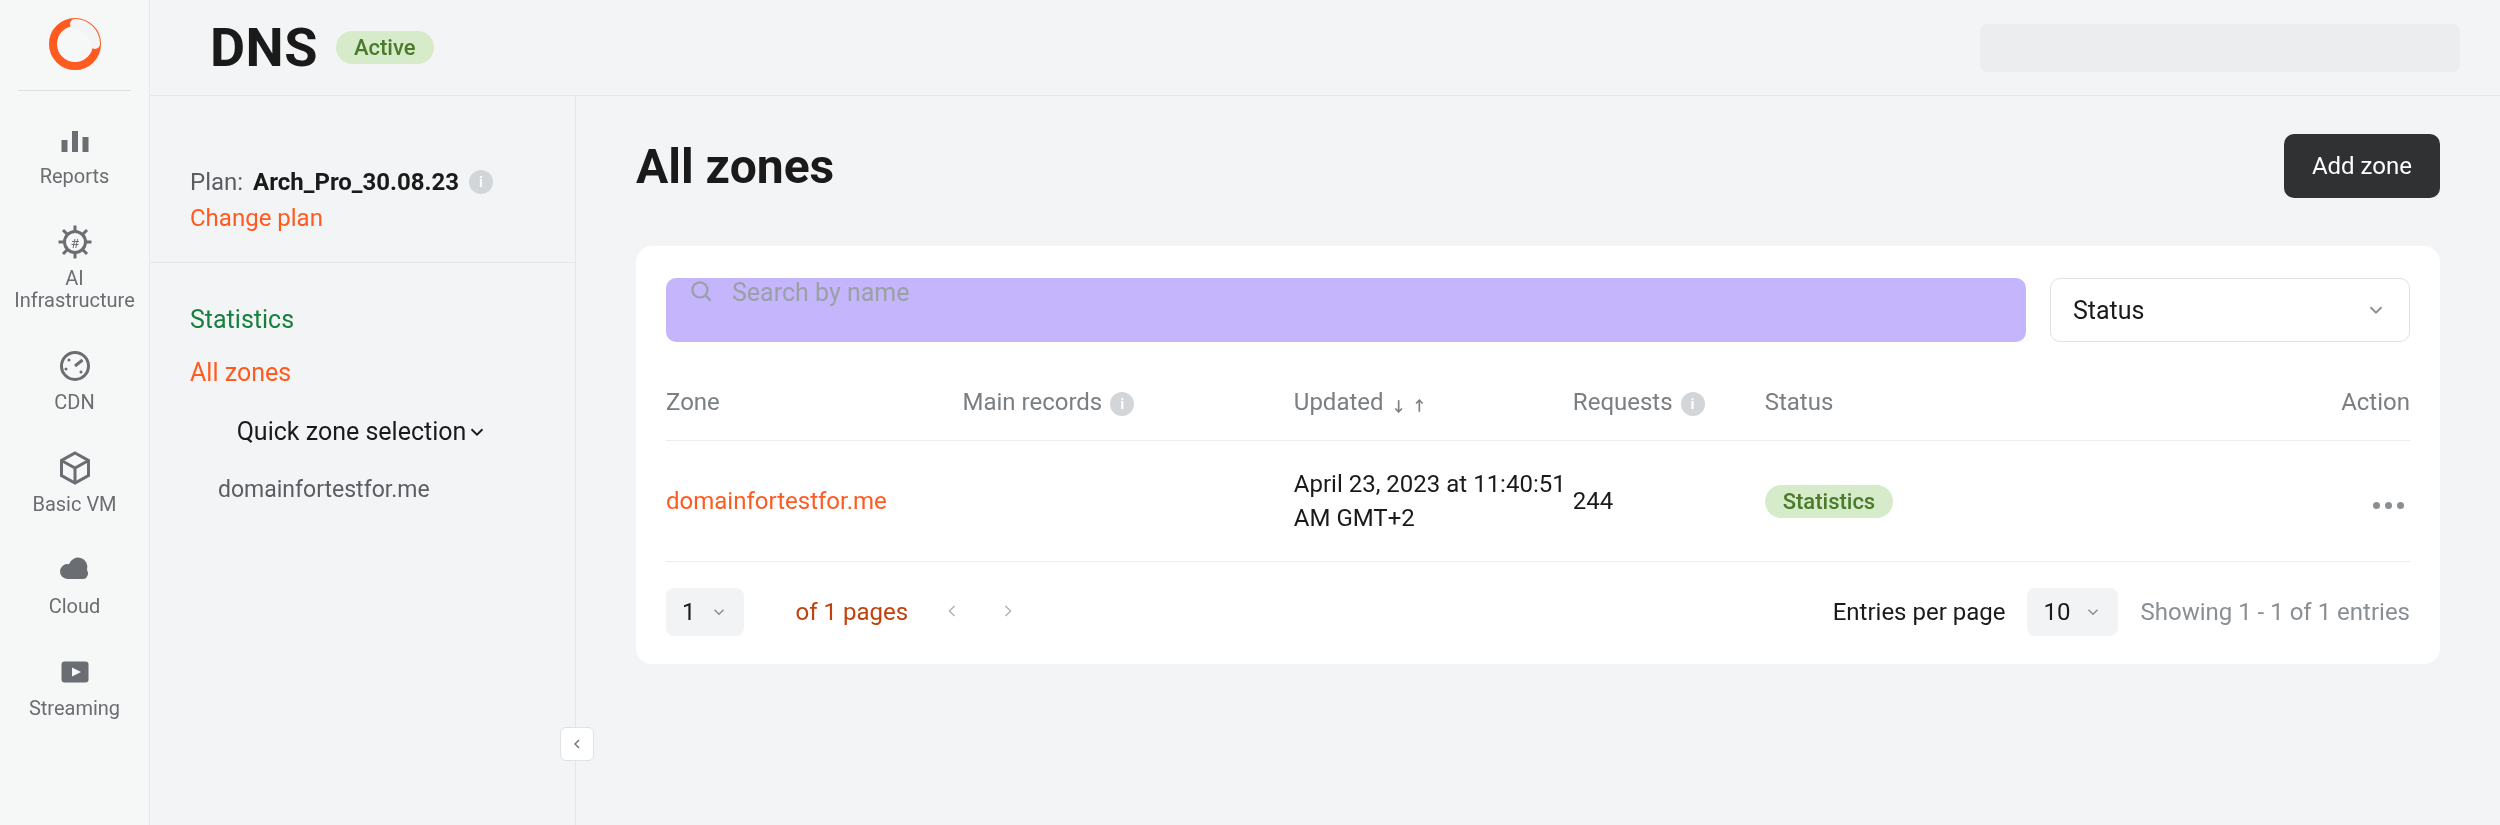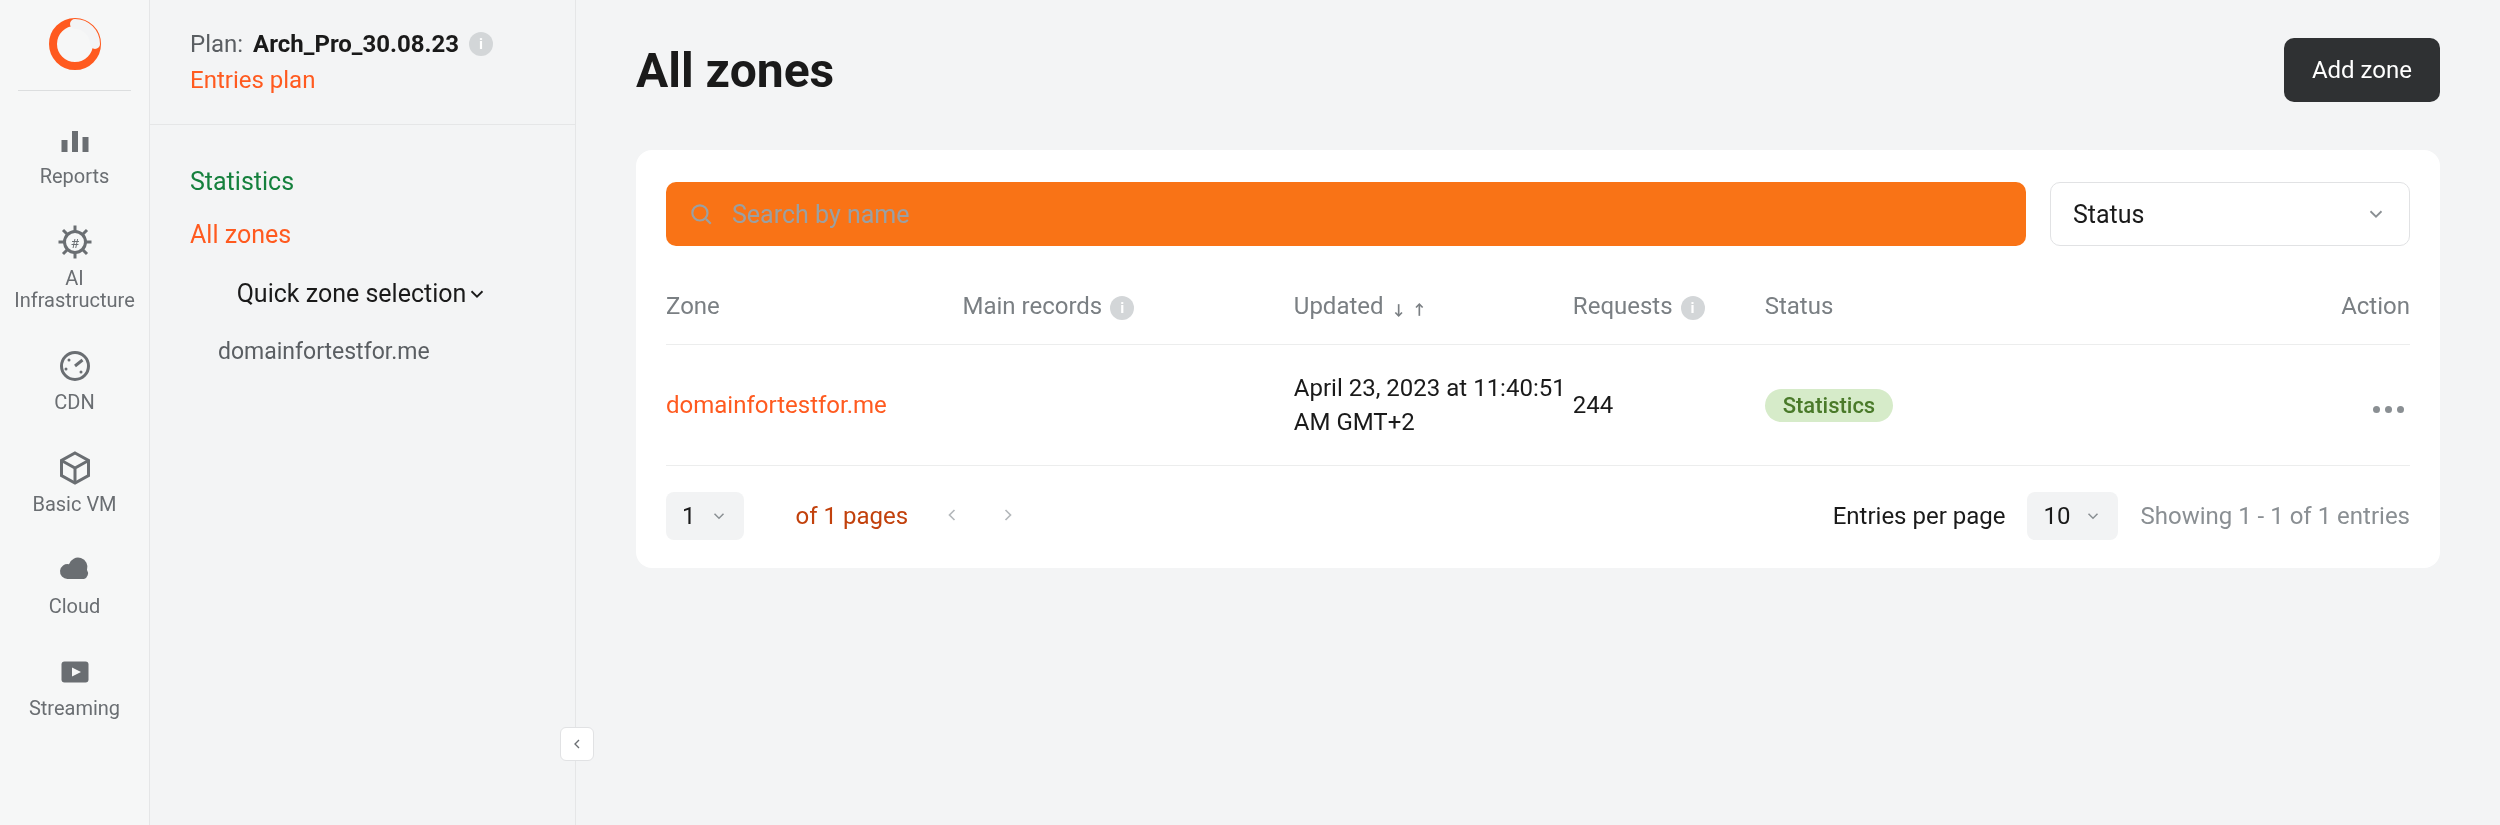--- a/index.html
+++ b/index.html
@@ -26,42 +26,42 @@
   .top-search-placeholder { margin-left:auto; width:480px; height:48px; background:#ecedee; border-radius:8px; }
 
   
   .content-row { flex:1; display:flex; position:relative; }
   
   .collapse-toggle { position:absolute; left:410px; bottom:64px; width:34px; height:34px; background:#fff; border:1px solid #e1e2e4; border-radius:6px; display:flex; align-items:center; justify-content:center; cursor:pointer; z-index:5; }
   .collapse-toggle svg { width:16px; height:16px; stroke:#6a6e72; }
 
   
   .section-sidebar { width:426px; flex:none; border-right:1px solid #e5e6e7; padding: 30px 40px; display:flex; flex-direction:column; }
-  .plan-row { font-size:24px; color:#1a1a1a; display:flex; align-items:center; gap:10px; }
+  .plan-row { font-size:24px; color:#1a1a1a; display:flex; align-items:center; gap:10px;margin-top:42px; }
   .plan-row .plan-label { color:#5a5e62; }
   .plan-row .plan-name { font-weight:700; }
   .info-icon { width:24px; height:24px; border-radius:50%; background:#d3d6d8; display:inline-flex; align-items:center; justify-content:center; color:#fff; font-size:15px; font-weight:700; cursor:default; flex:none; }
   .change-plan { color:#ff5a1f; font-size:24px; margin-top:8px; cursor:pointer; }
   .section-sidebar hr { border:none; border-top:1px solid #e5e6e7; margin: 30px -40px; }
   .ss-link { font-size:25px; padding: 12px 0; color:#15803d; cursor:pointer; }
   .ss-link.active { color:#ff5a1f; }
   .ss-expander { display:flex; align-items:center; justify-content:center; font-size:25px; padding:18px 0; cursor:pointer; color:#1a1a1a; }
   .ss-expander svg { width:22px; height:22px; stroke:#1a1a1a; }
   .ss-sub { font-size:23px; color:#5a5e62; padding: 12px 0 12px 28px; cursor:pointer; }
 
   
   .main { flex:1; padding: 38px 60px; display:flex; flex-direction:column; }
   .main-header { display:flex; align-items:center; }
   .main-header h1 { font-size:48px; font-weight:700; color:#1a1a1a; }
   .btn-primary { margin-left:auto; background:#2f3133; color:#fff; border:none; border-radius:10px; padding: 18px 28px; font-size:24px; cursor:pointer; }
 
   .card { background:#fff; border-radius:16px; margin-top:48px; padding: 32px 30px 28px; }
 
   .filters { display:flex; gap:24px; }
-  .search-wrap { flex:1; background:#f97316; border-radius:10px; display:flex; align-items:center; padding:0 22px; height:64px; }
+  .search-wrap { flex:1; background:#c4b5fd; border-radius:10px; display:flex; align-items:flex-start; padding:0 22px; height:64px; }
   .search-wrap svg { width:26px; height:26px; stroke:#9aa0a4; flex:none; }
   .search-wrap input { flex:1; border:none; background:transparent; outline:none; font-size:25px; color:#333; margin-left:18px; }
   .search-wrap input::placeholder { color:#9aa0a4; }
   .status-select { width:360px; height:64px; border:1px solid #e1e2e4; border-radius:10px; display:flex; align-items:center; justify-content:space-between; padding:0 22px; font-size:25px; color:#1a1a1a; cursor:pointer; }
   .status-select svg { width:22px; height:22px; stroke:#8a8f93; }
 
   table { width:100%; border-collapse:collapse; margin-top:28px; }
   thead th { text-align:left; font-weight:400; font-size:24px; color:#7a7f83; padding: 18px 0 24px; }
   thead th .th-inner { display:flex; align-items:flex-end; gap:8px; }
   tbody tr { border-top:1px solid #eceded; }
@@ -158,30 +158,35 @@
           <rect x="3" y="5" width="18" height="14" rx="2" fill="#6a6e72"></rect>
           <path d="M10 9l6 3-6 3z" fill="#f6f7f7"></path>
         </svg>
       </span>
     <span class="label">Streaming</span>
   </div>
 </nav>
 
 <div class="right-of-global">
 
+  <div class="top-header">
+    <span class="title">DNS</span>
+    <span class="badge badge-green">Active</span>
+    <div class="top-search-placeholder"></div>
+  </div>
 
   <div class="content-row">
 
     <aside class="section-sidebar">
       <div class="plan-row">
         <span class="plan-label">Plan:</span>
         <span class="plan-name">Arch_Pro_30.08.23</span>
         <span class="info-icon">i</span>
       </div>
-      <a class="change-plan">Entries plan</a>
+      <a class="change-plan">Change plan</a>
       <hr>
       <div class="ss-link">Statistics</div>
       <div class="ss-link active">All zones</div>
       <div class="ss-expander">
         <span>Quick zone selection</span>
         <svg viewBox="0 0 24 24" fill="none" stroke-width="2">
             <polyline points="6 9 12 15 18 9"></polyline>
           </svg>
       </div>
       <div class="ss-sub">domainfortestfor.me</div>

